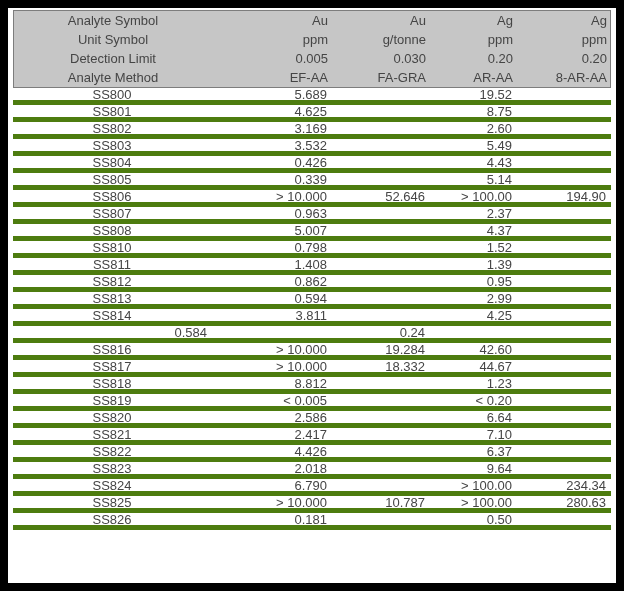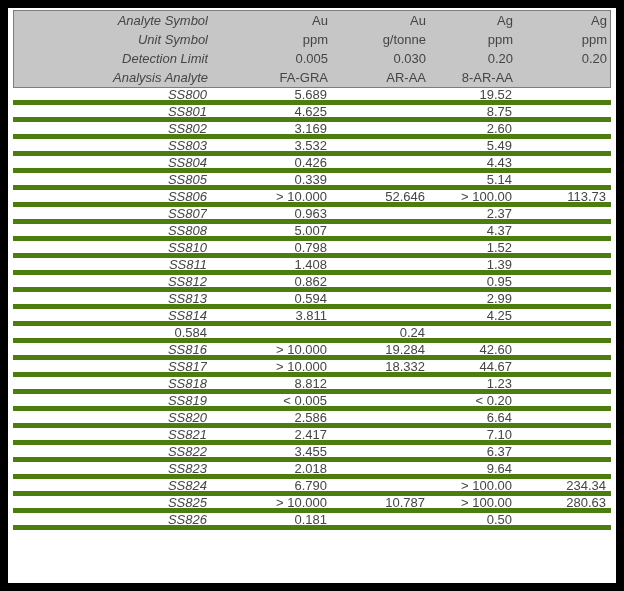--- a/index.html
+++ b/index.html
@@ -49,23 +49,22 @@
   }
   .data-row {
     height: 17px;
     border-bottom: 5px solid #4d7c0f;
   }
   .cell {
     white-space: nowrap;
     overflow: hidden;
   }
   .label-cell {
-    text-align: right;
+    text-align: center;
     padding-left: 4px;
-    font-style: italic;
   }
   .num-cell {
     text-align: right;
   }
 </style>
 </head>
 <body>
 
 <div class="frame">
   <div class="page">
@@ -86,21 +85,22 @@
             <div class="cell num-cell">ppm</div>
           </div>
           <div class="grid header-row">
             <div class="cell label-cell">Detection Limit</div>
             <div class="cell num-cell">0.005</div>
             <div class="cell num-cell">0.030</div>
             <div class="cell num-cell">0.20</div>
             <div class="cell num-cell">0.20</div>
           </div>
           <div class="grid header-row">
-            <div class="cell label-cell">Analysis Analyte</div>
+            <div class="cell label-cell">Analyte Method</div>
+            <div class="cell num-cell">EF-AA</div>
             <div class="cell num-cell">FA-GRA</div>
             <div class="cell num-cell">AR-AA</div>
             <div class="cell num-cell">8-AR-AA</div>
           </div>
         </div>
       <div id="rows-container">
           <div class="grid data-row">
             <div class="cell label-cell">SS800</div>
             <div class="cell num-cell">5.689</div>
             <div class="cell num-cell"></div>
@@ -140,21 +140,21 @@
             <div class="cell num-cell">0.339</div>
             <div class="cell num-cell"></div>
             <div class="cell num-cell">5.14</div>
             <div class="cell num-cell"></div>
           </div>
           <div class="grid data-row">
             <div class="cell label-cell">SS806</div>
             <div class="cell num-cell">&gt; 10.000</div>
             <div class="cell num-cell">52.646</div>
             <div class="cell num-cell">&gt; 100.00</div>
-            <div class="cell num-cell">113.73</div>
+            <div class="cell num-cell">194.90</div>
           </div>
           <div class="grid data-row">
             <div class="cell label-cell">SS807</div>
             <div class="cell num-cell">0.963</div>
             <div class="cell num-cell"></div>
             <div class="cell num-cell">2.37</div>
             <div class="cell num-cell"></div>
           </div>
           <div class="grid data-row">
             <div class="cell label-cell">SS808</div>
@@ -241,21 +241,21 @@
           </div>
           <div class="grid data-row">
             <div class="cell label-cell">SS821</div>
             <div class="cell num-cell">2.417</div>
             <div class="cell num-cell"></div>
             <div class="cell num-cell">7.10</div>
             <div class="cell num-cell"></div>
           </div>
           <div class="grid data-row">
             <div class="cell label-cell">SS822</div>
-            <div class="cell num-cell">3.455</div>
+            <div class="cell num-cell">4.426</div>
             <div class="cell num-cell"></div>
             <div class="cell num-cell">6.37</div>
             <div class="cell num-cell"></div>
           </div>
           <div class="grid data-row">
             <div class="cell label-cell">SS823</div>
             <div class="cell num-cell">2.018</div>
             <div class="cell num-cell"></div>
             <div class="cell num-cell">9.64</div>
             <div class="cell num-cell"></div>

